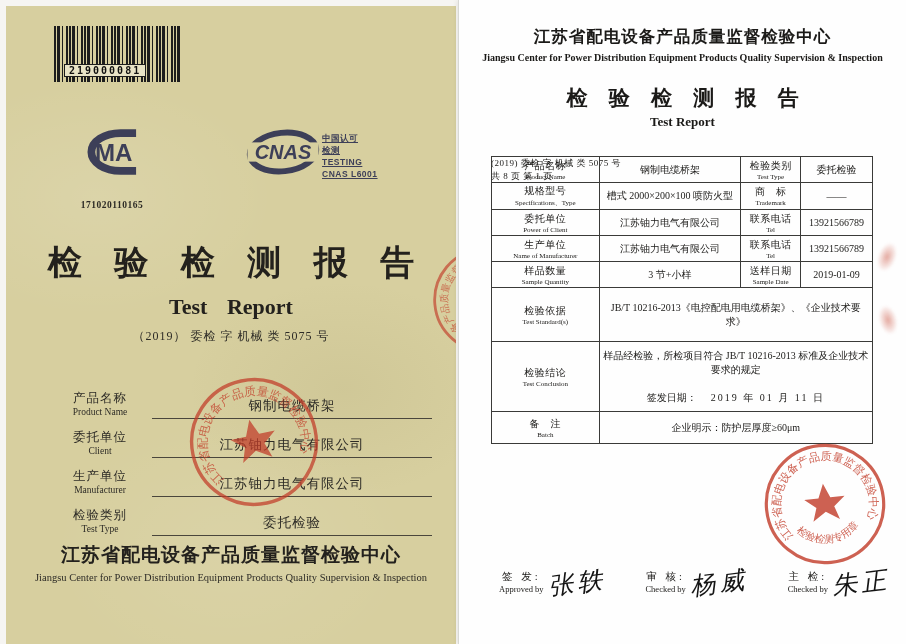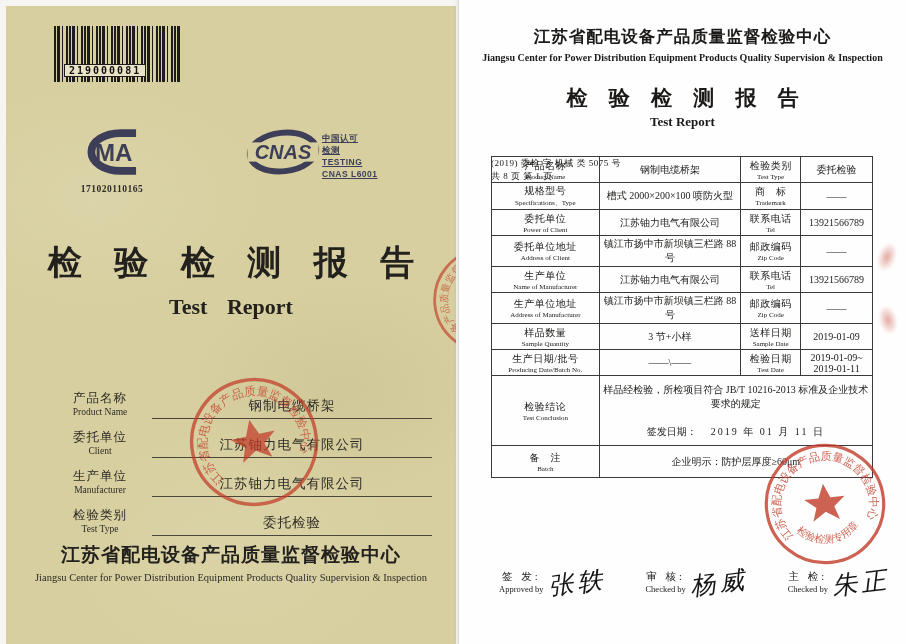--- a/index.html
+++ b/index.html
@@ -12,21 +12,21 @@
       radial-gradient(ellipse 300px 200px at 20% 30%, rgba(255,255,255,.10), transparent 60%),
       radial-gradient(ellipse 260px 180px at 75% 60%, rgba(120,110,60,.08), transparent 60%),
       radial-gradient(ellipse 300px 220px at 50% 85%, rgba(255,255,255,.08), transparent 60%),
       #d7cf9f;
     color:#2d2b26; }
   .barcode { position:absolute; left:48px; top:20px; width:128px; height:56px;
     background: repeating-linear-gradient(90deg,#1d1d1d 0 2px,transparent 2px 3px,#1d1d1d 3px 6px,transparent 6px 8px,#1d1d1d 8px 9px,transparent 9px 12px,#1d1d1d 12px 14px,transparent 14px 15px); }
   .barcode-num { position:absolute; left:10px; bottom:5px; background:#e8e3c6; color:#111;
     font:bold 10px "DejaVu Sans Mono",monospace; letter-spacing:2px; padding:0 4px; border:1px solid #1d1d1d; }
   .cma { position:absolute; left:58px; top:120px; width:96px; text-align:center; color:#3d3f58; }
-  .cma-num { font:600 9.5px "Liberation Serif",serif; letter-spacing:.5px; color:#2d2b26; margin-top:2px; }
+  .cma-num { font:600 9.5px "Liberation Serif",serif; letter-spacing:.5px; color:#2d2b26; margin-top:18px; }
   .cnas { position:absolute; left:240px; top:116px; color:#3d3f58; }
   .cnas-side { position:absolute; left:316px; top:126px; font:bold 8.5px "Liberation Sans","DejaVu Sans",sans-serif; line-height:12px; color:#3d3f58; letter-spacing:.5px;text-decoration:underline; }
   .cv-title { position:absolute; left:0; top:234px; width:100%; text-align:center;
     font-size:34px; font-weight:bold; letter-spacing:12px; text-indent:12px; color:#23211d; }
   .cv-title-en { position:absolute; left:0; top:288px; width:100%; text-align:center;
     font-size:22px; font-weight:bold; word-spacing:14px; color:#23211d; }
   .cv-repno { position:absolute; left:0; top:322px; width:100%; text-align:center; font-size:12px; letter-spacing:1px; }
   .cv-fields { position:absolute; left:42px; top:374px; right:24px; }
   .cv-row { display:flex; height:39px; align-items:flex-end; }
   .cv-label { width:104px; text-align:center; padding-bottom:2px; }
@@ -102,20 +102,21 @@
     </div>
     <div class="cnas-side">
       <div>中国认可</div>
       <div>检测</div>
       <div>TESTING</div>
       <div>CNAS L6001</div>
     </div>
 
     <div class="cv-title">检 验 检 测 报 告</div>
     <div class="cv-title-en">Test Report</div>
+    <div class="cv-repno">（2019） 委检 字 机械 类 5075 号</div>
 
     <div class="cv-fields">
       <div class="cv-row">
         <div class="cv-label">
           <div class="zh">产品名称</div>
           <div class="en">Product Name</div>
         </div>
         <div class="cv-value">钢制电缆桥架</div>
       </div>
       <div class="cv-row">
@@ -219,77 +220,48 @@
             </td>
           <td class="val">江苏铀力电气有限公司</td>
           <td class="lab">
               <div class="zh">联系电话</div>
               <div class="en">Tel</div>
             </td>
           <td class="val">13921566789</td>
         </tr>
         <tr class="pair">
           <td class="lab">
-              <div class="zh">委托单位地址</div>
-              <div class="en">Address of Client</div>
-            </td>
-          <td class="val">镇江市扬中市新坝镇三栏路 88 号</td>
-          <td class="lab">
-              <div class="zh">邮政编码</div>
-              <div class="en">Zip Code</div>
-            </td>
-          <td class="val">——</td>
-        </tr>
-        <tr class="pair">
-          <td class="lab">
               <div class="zh">生产单位</div>
               <div class="en">Name of Manufacturer</div>
             </td>
           <td class="val">江苏铀力电气有限公司</td>
           <td class="lab">
               <div class="zh">联系电话</div>
               <div class="en">Tel</div>
             </td>
           <td class="val">13921566789</td>
         </tr>
         <tr class="pair">
           <td class="lab">
-              <div class="zh">生产单位地址</div>
-              <div class="en">Address of Manufacturer</div>
-            </td>
-          <td class="val">镇江市扬中市新坝镇三栏路 88 号</td>
-          <td class="lab">
-              <div class="zh">邮政编码</div>
-              <div class="en">Zip Code</div>
-            </td>
-          <td class="val">——</td>
-        </tr>
-        <tr class="pair">
-          <td class="lab">
               <div class="zh">样品数量</div>
               <div class="en">Sample Quantity</div>
             </td>
           <td class="val">3 节+小样</td>
           <td class="lab">
               <div class="zh">送样日期</div>
               <div class="en">Sample Date</div>
             </td>
           <td class="val">2019-01-09</td>
         </tr>
-        <tr class="pair">
-          <td class="lab">
-              <div class="zh">生产日期/批号</div>
-              <div class="en">Producing Date/Batch No.</div>
-            </td>
-          <td class="val">——\——</td>
-          <td class="lab">
-              <div class="zh">检验日期</div>
-              <div class="en">Test Date</div>
-            </td>
-          <td class="val">2019-01-09~ 2019-01-11</td>
+        <tr class="std">
+          <td class="lab">
+              <div class="zh">检验依据</div>
+              <div class="en">Test Standard(s)</div>
+            </td>
+          <td class="val left-text" colspan="3">JB/T 10216-2013《电控配电用电缆桥架》、《企业技术要求》</td>
         </tr>
         <tr class="concl">
           <td class="lab">
               <div class="zh">检验结论</div>
               <div class="en">Test Conclusion</div>
             </td>
           <td class="val left-text" colspan="3">
             <div>样品经检验，所检项目符合 JB/T 10216-2013 标准及企业技术要求的规定</div>
             <div class="issue-line">
               <span>签发日期：</span>

